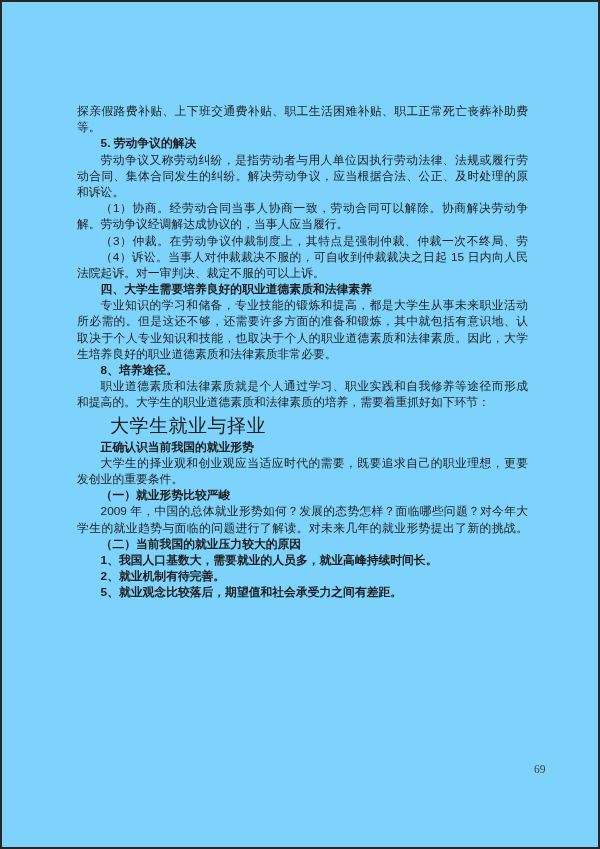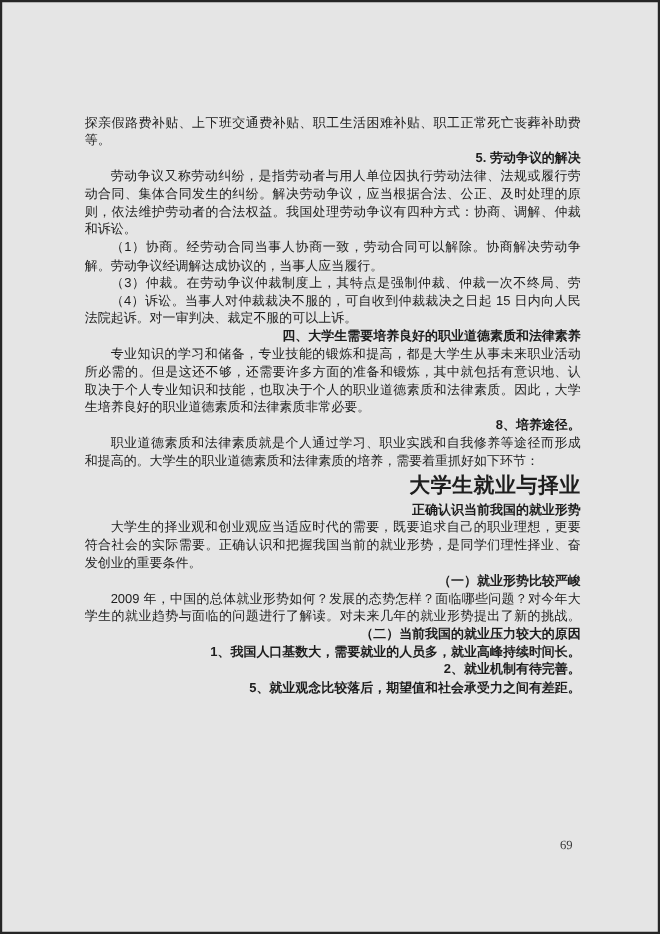--- a/index.html
+++ b/index.html
@@ -4,97 +4,94 @@
 <style>
   html, body {
     margin: 0;
     padding: 0;
     background: #ffffff;
   }
   .scan-page {
     position: relative;
     width: 600px;
     height: 849px;
-    background: #e5e5e5;
+    background: #7dd3fc;
     box-shadow: inset 0 0 0 2px #262626;
     overflow: hidden;
     font-family: "Liberation Sans", "DejaVu Sans", sans-serif;
     color: #1d1d1d;
   }
   .text-column {
     position: absolute;
     left: 77px;
     top: 103px;
     width: 451px;
   }
   .ln {
     height: 16.2px;
     line-height: 16.2px;
     font-size: 11.8px;
     white-space: normal;
     overflow: visible;
   }
-  .ind { text-indent: 2em; text-align: right; }
+  .ind { text-indent: 2em; }
   .b   { font-weight: 700; }
   .fill {
     text-align: justify;
     text-align-last: justify;
   }
   .section-heading {
     height: 26px;
     line-height: 26px;
     margin-top: 2px;
     padding-left: 33px;
     font-size: 19px;
-    font-weight: 700;
+    font-weight: 400;
     letter-spacing: 0.5px;
-    text-align: right;
   }
   .page-number {
     position: absolute;
-    left: 509px;
+    left: 534px;
     top: 763px;
     font-family: "Liberation Serif", "DejaVu Serif", serif;
     font-size: 11.5px;
     color: #3a3a3a;
   }
 </style>
 </head>
 <body>
 
 <div class="scan-page">
 
   <div class="text-column">
 
     <div class="ln fill">探亲假路费补贴、上下班交通费补贴、职工生活困难补贴、职工正常死亡丧葬补助费</div>
     <div class="ln">等。</div>
     <div class="ln ind b">5. 劳动争议的解决</div>
     <div class="ln ind fill">劳动争议又称劳动纠纷，是指劳动者与用人单位因执行劳动法律、法规或履行劳</div>
     <div class="ln fill">动合同、集体合同发生的纠纷。解决劳动争议，应当根据合法、公正、及时处理的原</div>
-    <div class="ln fill">则，依法维护劳动者的合法权益。我国处理劳动争议有四种方式：协商、调解、仲裁</div>
     <div class="ln">和诉讼。</div>
     <div class="ln ind fill">（1）协商。经劳动合同当事人协商一致，劳动合同可以解除。协商解决劳动争</div>
     <div class="ln">解。劳动争议经调解达成协议的，当事人应当履行。</div>
     <div class="ln ind fill">（3）仲裁。在劳动争议仲裁制度上，其特点是强制仲裁、仲裁一次不终局、劳</div>
     <div class="ln ind fill">（4）诉讼。当事人对仲裁裁决不服的，可自收到仲裁裁决之日起 15 日内向人民</div>
     <div class="ln">法院起诉。对一审判决、裁定不服的可以上诉。</div>
     <div class="ln ind b">四、大学生需要培养良好的职业道德素质和法律素养</div>
     <div class="ln ind fill">专业知识的学习和储备，专业技能的锻炼和提高，都是大学生从事未来职业活动</div>
     <div class="ln fill">所必需的。但是这还不够，还需要许多方面的准备和锻炼，其中就包括有意识地、认</div>
     <div class="ln fill">取决于个人专业知识和技能，也取决于个人的职业道德素质和法律素质。因此，大学</div>
     <div class="ln">生培养良好的职业道德素质和法律素质非常必要。</div>
     <div class="ln ind b">8、培养途径。</div>
     <div class="ln ind fill">职业道德素质和法律素质就是个人通过学习、职业实践和自我修养等途径而形成</div>
     <div class="ln">和提高的。大学生的职业道德素质和法律素质的培养，需要着重抓好如下环节：</div>
 
     <div class="section-heading">大学生就业与择业</div>
 
     <div class="ln ind b">正确认识当前我国的就业形势</div>
     <div class="ln ind fill">大学生的择业观和创业观应当适应时代的需要，既要追求自己的职业理想，更要</div>
-    <div class="ln fill">符合社会的实际需要。正确认识和把握我国当前的就业形势，是同学们理性择业、奋</div>
     <div class="ln">发创业的重要条件。</div>
     <div class="ln ind b">（一）就业形势比较严峻</div>
     <div class="ln ind fill">2009 年，中国的总体就业形势如何？发展的态势怎样？面临哪些问题？对今年大</div>
     <div class="ln fill">学生的就业趋势与面临的问题进行了解读。对未来几年的就业形势提出了新的挑战。</div>
     <div class="ln ind b">（二）当前我国的就业压力较大的原因</div>
     <div class="ln ind b">1、我国人口基数大，需要就业的人员多，就业高峰持续时间长。</div>
     <div class="ln ind b">2、就业机制有待完善。</div>
     <div class="ln ind b">5、就业观念比较落后，期望值和社会承受力之间有差距。</div>
 
   </div>

